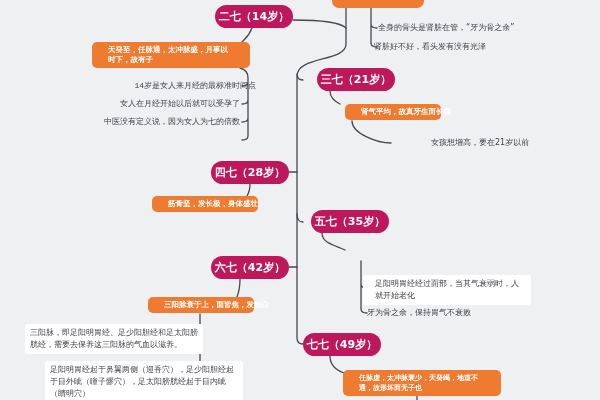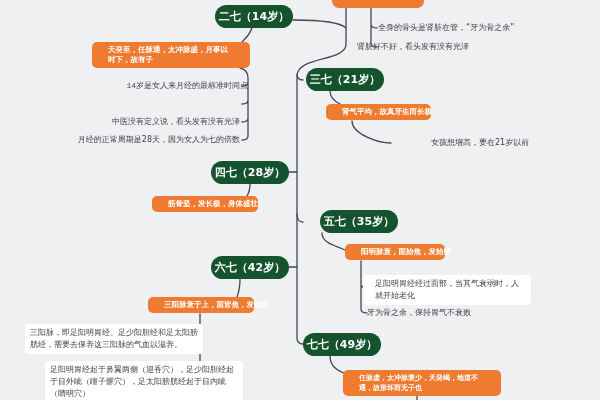--- a/index.html
+++ b/index.html
@@ -4,21 +4,21 @@
 <style>
   html,body{margin:0;padding:0;}
   .canvas{
     position:relative;width:600px;height:400px;overflow:hidden;
     background:#eef0f2;
     font-family:"DejaVu Sans","Liberation Sans",sans-serif;
   }
   .lines{position:absolute;left:0;top:0;width:600px;height:400px;}
   .pill{
     position:absolute;height:23px;border-radius:12px;
-    background:#14532d;color:#fff;font-size:11px;font-weight:bold;
+    background:#be185d;color:#fff;font-size:11px;font-weight:bold;
     display:flex;align-items:center;justify-content:center;
     white-space:nowrap;box-sizing:border-box;cursor:pointer;
   }
   .obox{
     position:absolute;background:#ee7b30;color:#fff;
     font-size:7.5px;line-height:10px;font-weight:bold;
     padding:3px 16px;border-radius:5px;box-sizing:border-box;cursor:pointer;
   }
   .obox.small{font-size:7px;}
   .note{
@@ -67,37 +67,36 @@
     <path d="M240,279 Q240,289 237,297"></path>
     <path d="M200,314 L200,368 Q200,372 195,372 M200,332 Q200,336 195,336"></path>
 
     <path d="M330,356 Q330,368 344,373"></path>
     <path d="M417,396 L417,400"></path>
   </svg>
 
   <div class="obox" style="left:332px;top:-16px;width:92px;height:24px;border-radius:7px;"></div>
 
   <div class="note" style="left:378px;top:23px;">全身的骨头是肾脏在管，“牙为骨之余”</div>
-  <div class="note" style="left:357px;top:42px;">肾脏好不好，看头发有没有光泽</div>
+  <div class="note" style="left:374px;top:42px;">肾脏好不好，看头发有没有光泽</div>
 
   <div class="pill" style="left:215px;top:5px;width:78px;">二七（14岁）</div>
   <div class="obox" style="left:92px;top:42px;width:158px;">天癸至，任脉通，太冲脉盛，月事以时下，故有子</div>
-  <div class="note r" style="right:352px;top:81px;font-family:Liberation Mono, monospace;">14岁是女人来月经的最标准时间点</div>
-  <div class="note r" style="right:360px;top:117px;">中医没有定义说，看头发有没有光泽</div>
-  <div class="note r" style="right:360px;top:135px;">月经的正常周期是28天，因为女人为七的倍数</div>
+  <div class="note r" style="right:344px;top:81px;font-family:Liberation Mono, monospace;">14岁是女人来月经的最标准时间点</div>
+  <div class="note r" style="right:360px;top:99px;">女人在月经开始以后就可以受孕了</div>
+  <div class="note r" style="right:360px;top:117px;">中医没有定义说，因为女人为七的倍数</div>
 
-  <div class="pill" style="left:306px;top:68px;width:78px;">三七（21岁）</div>
-  <div class="obox" style="left:326px;top:104px;width:105px;white-space:nowrap;">肾气平均，故真牙生而长极</div>
+  <div class="pill" style="left:317px;top:68px;width:78px;">三七（21岁）</div>
+  <div class="obox" style="left:345px;top:104px;width:96px;white-space:nowrap;">肾气平均，故真牙生而长极</div>
   <div class="note" style="left:391px;top:138px;padding-left:40px;">女孩想增高，要在21岁以前</div>
 
   <div class="pill" style="left:211px;top:161px;width:78px;">四七（28岁）</div>
   <div class="obox" style="left:152px;top:196px;width:106px;white-space:nowrap;">筋骨坚，发长极，身体盛壮</div>
 
-  <div class="pill" style="left:320px;top:210px;width:78px;">五七（35岁）</div>
-  <div class="obox" style="left:345px;top:244px;width:100px;white-space:nowrap;">阳明脉衰，面始焦，发始堕</div>
+  <div class="pill" style="left:311px;top:210px;width:78px;">五七（35岁）</div>
   <div class="wbox" style="left:363px;top:275px;width:168px;padding-left:12px;">足阳明胃经经过面部，当其气衰弱时，人就开始老化</div>
   <div class="note" style="left:367px;top:308px;">牙为骨之余，保持胃气不衰败</div>
 
   <div class="pill" style="left:211px;top:256px;width:78px;">六七（42岁）</div>
   <div class="obox" style="left:148px;top:297px;width:106px;white-space:nowrap;">三阳脉衰于上，面皆焦，发始白</div>
   <div class="wbox" style="left:25px;top:324px;width:178px;">三阳脉，即足阳明胃经、足少阳胆经和足太阳膀胱经，需要去保养这三阳脉的气血以滋养。</div>
   <div class="wbox" style="left:5px;top:361px;width:198px;margin-left:40px;">足阳明胃经起于鼻翼两侧（迎香穴），足少阳胆经起于目外眦（瞳子髎穴），足太阳膀胱经起于目内眦（睛明穴）</div>
 
   <div class="pill" style="left:303px;top:333px;width:78px;">七七（49岁）</div>
   <div class="obox small" style="left:343px;top:370px;width:158px;">任脉虚，太冲脉衰少，天癸竭，地道不通，故形坏而无子也</div>

